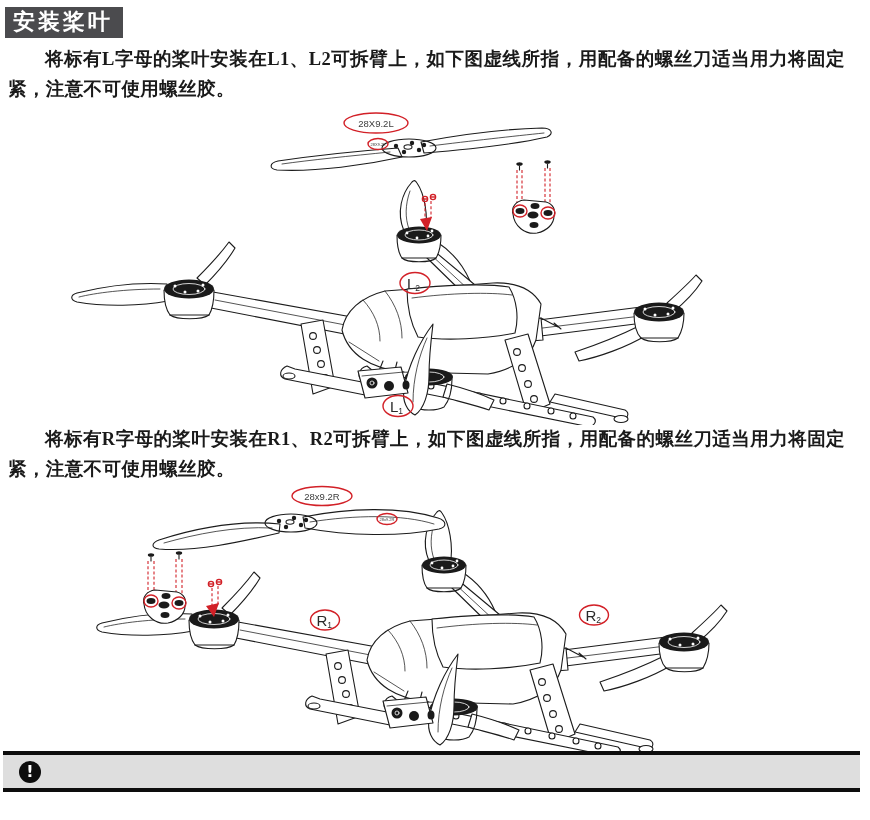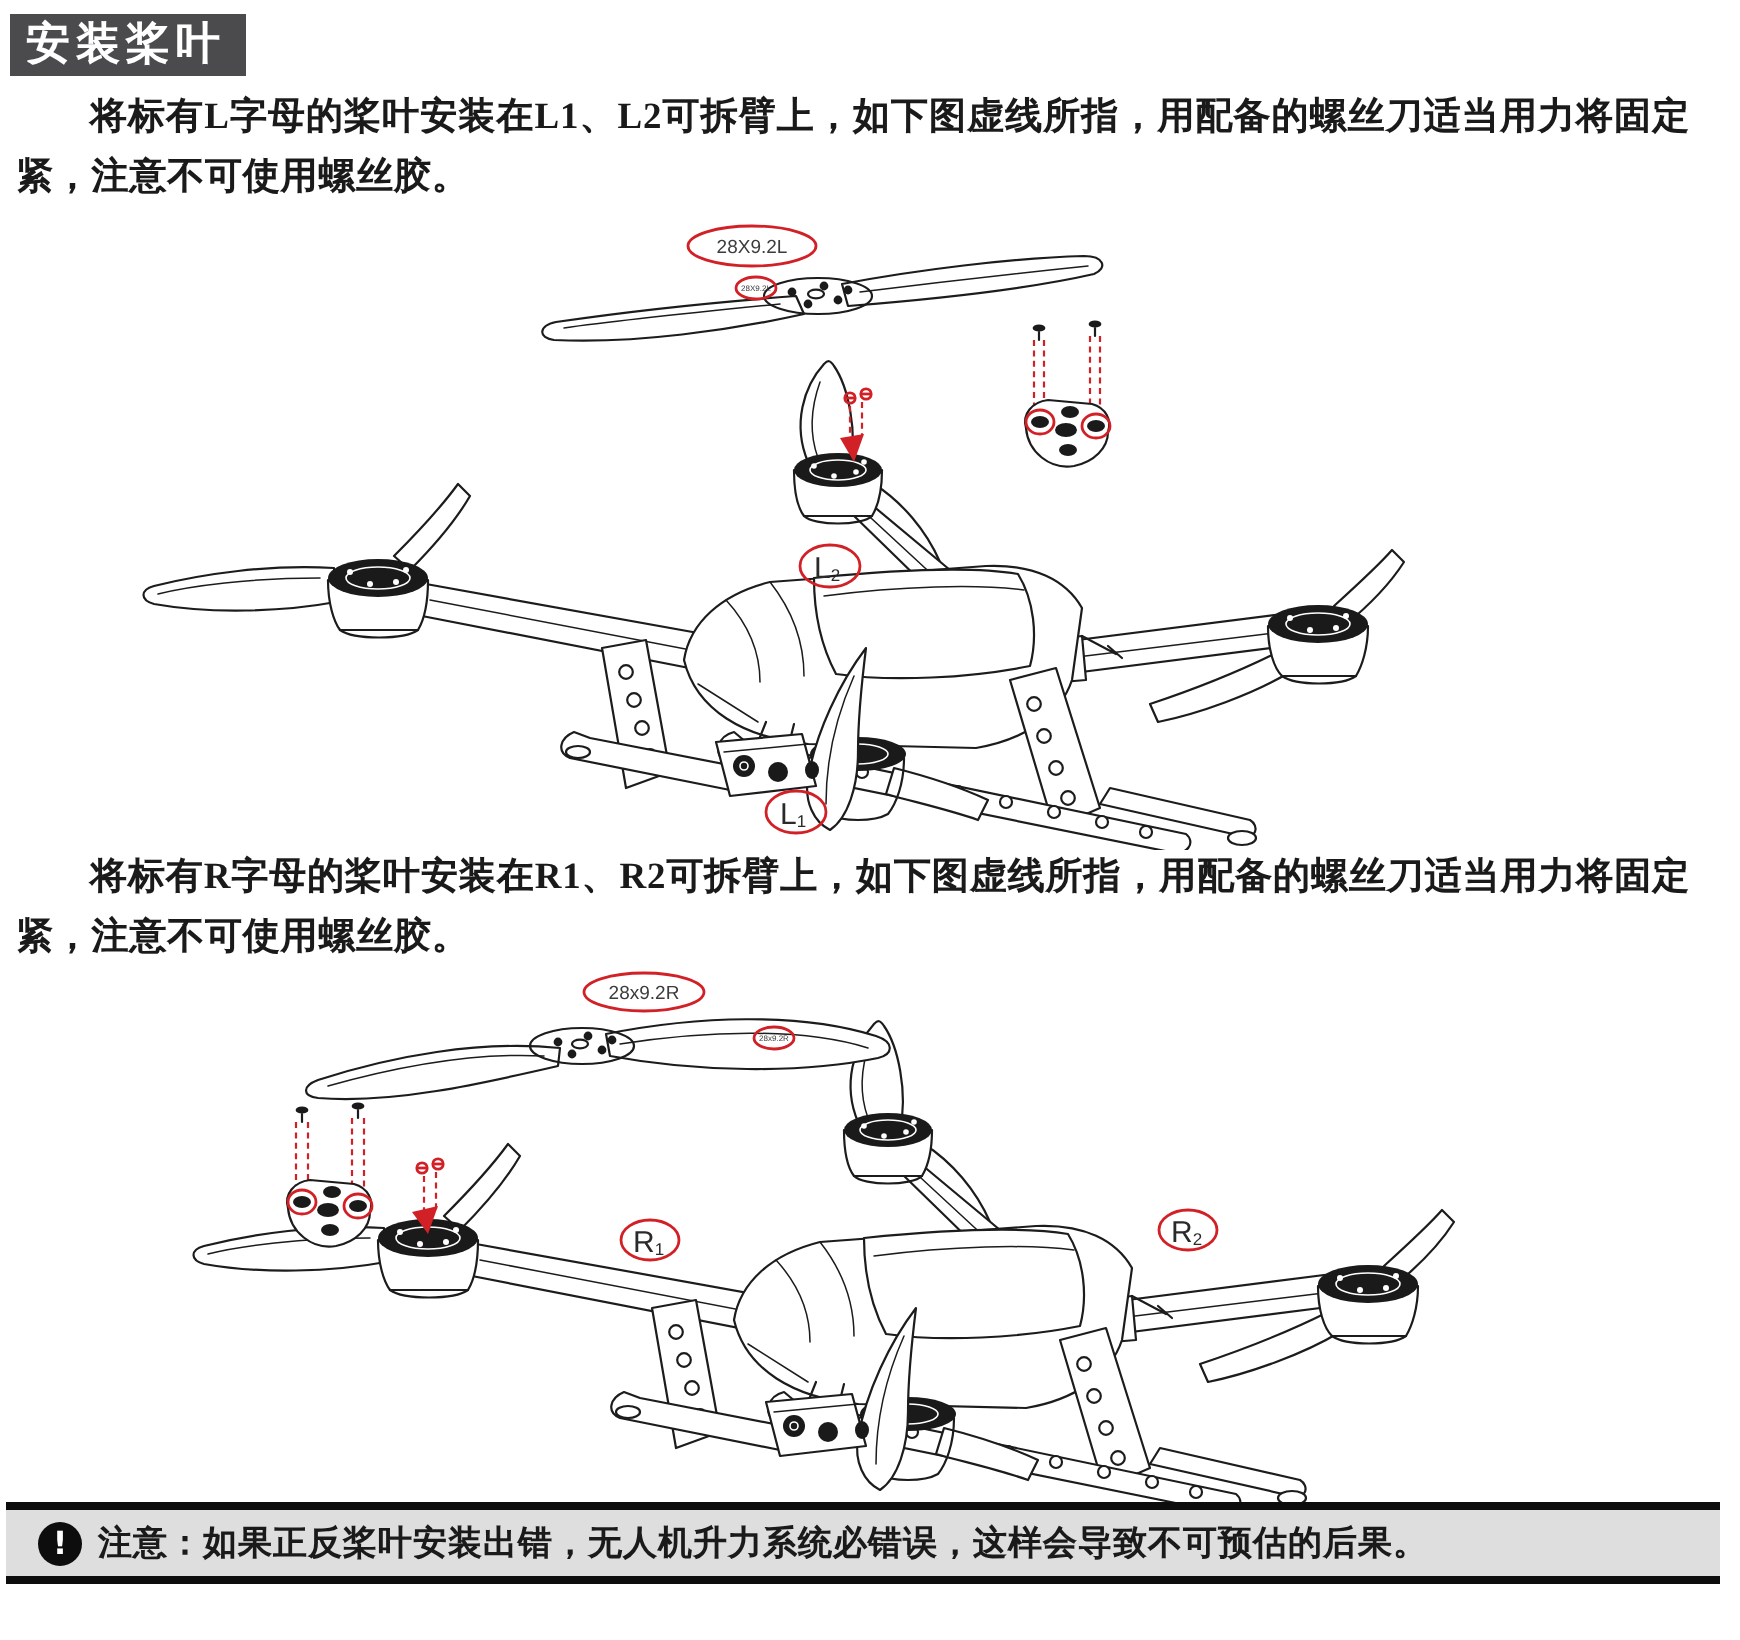--- a/index.html
+++ b/index.html
@@ -287,16 +287,15 @@
     <g>
       <ellipse class="redln" cx="594" cy="131" rx="14.5" ry="10" stroke-width="1.6"></ellipse>
       <text class="armlabel" x="585.5" y="137" font-size="15">
         <tspan>R</tspan><tspan font-size="8.5" dy="1.5">2</tspan>
       </text>
     </g>
   </svg>
 
   <div class="notice-bar">
     <span class="notice-icon">!</span>
-    <span class="notice-text">注意：如果正反桨叶安装出错，无人机升力系统必错误，这样会导致不可预估的后果。</span>
   </div>
 
 </div>
 
 </body></html>

